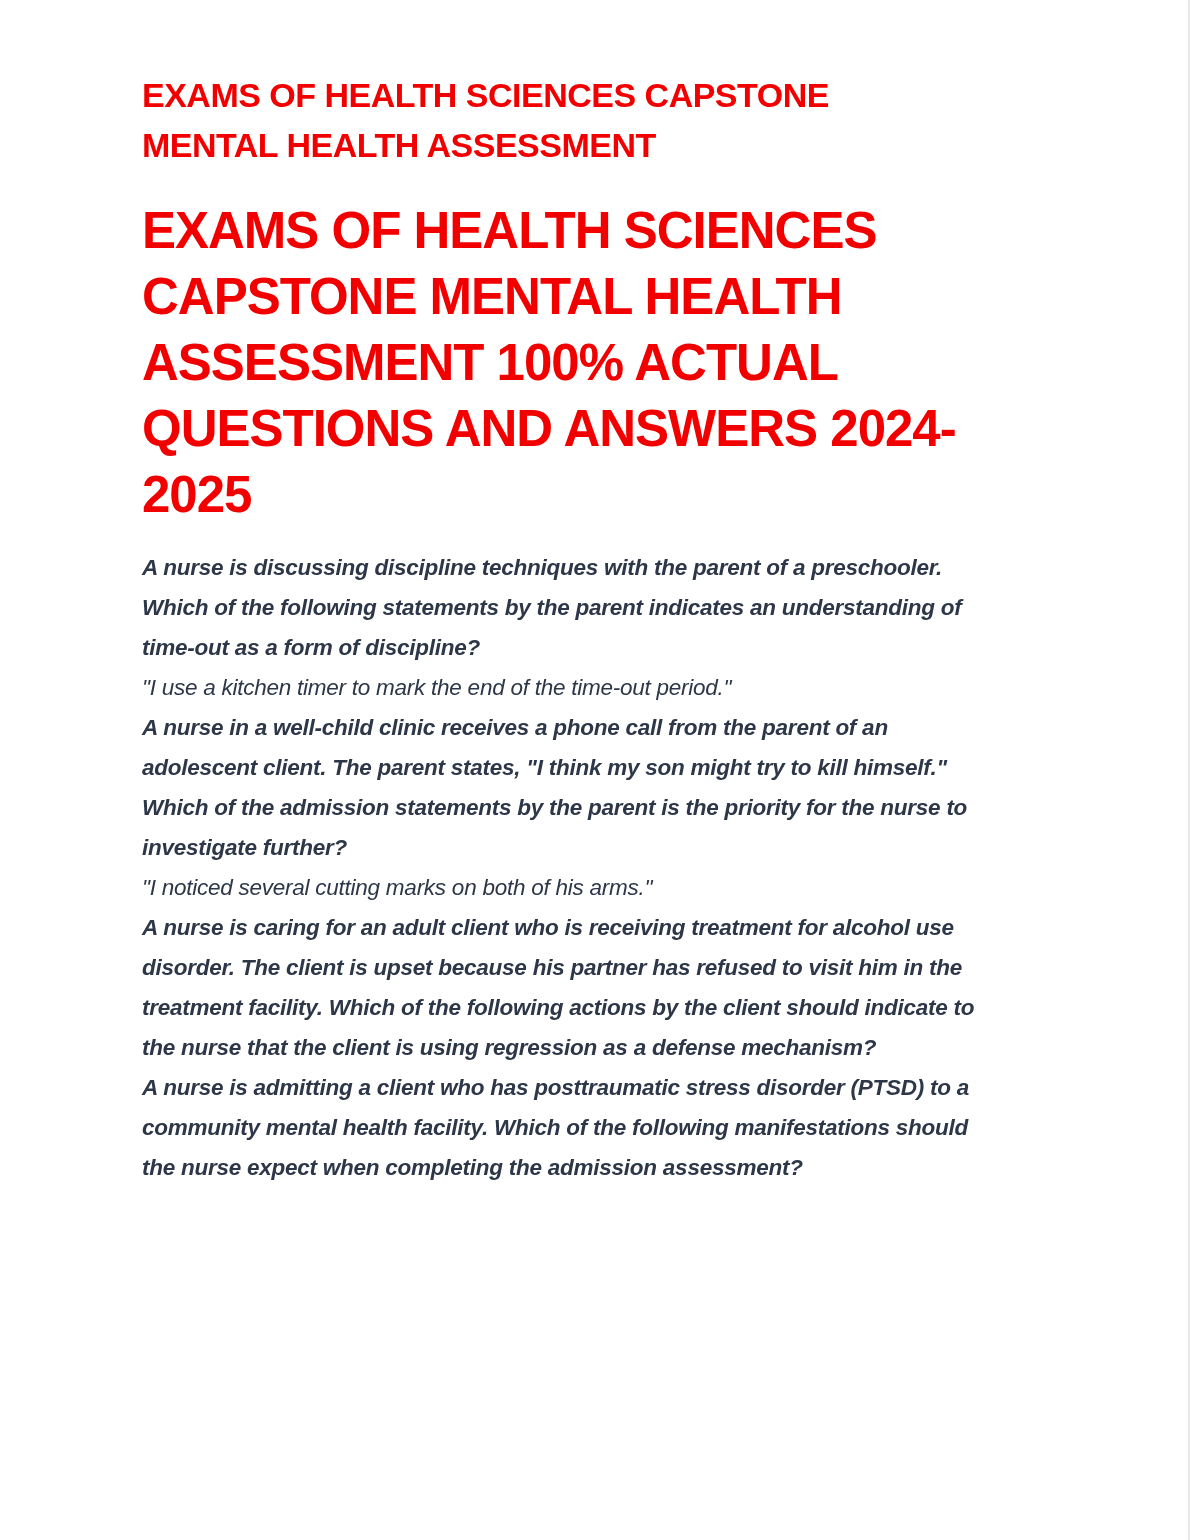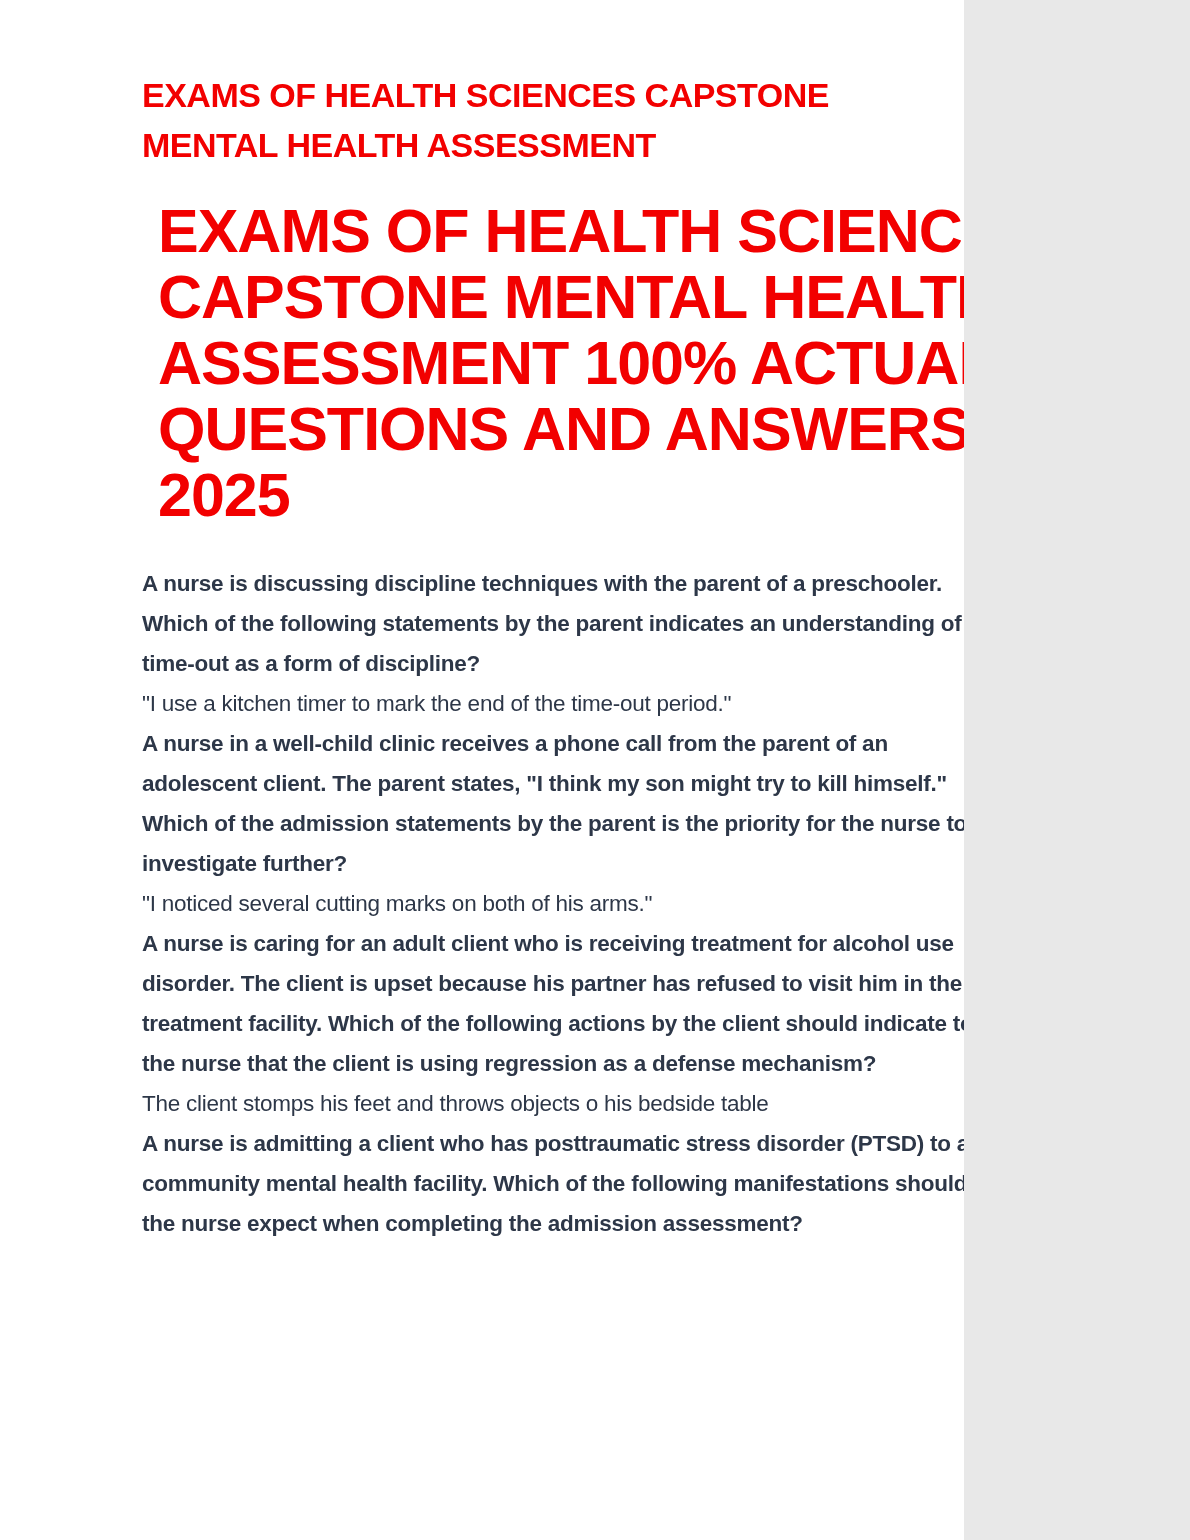--- a/index.html
+++ b/index.html
@@ -10,48 +10,49 @@
   * { box-sizing: border-box; }
   html, body { margin: 0; padding: 0; }
   body {
     width: 1190px;
     height: 1540px;
     background: #e8e8e8;
     font-family: "Liberation Sans", sans-serif;
   }
   .page {
     position: relative;
-    width: 964px;
+    width: 1188px;
     height: 1540px;
     background: var(--page-bg);
     overflow: hidden;
   }
   .content {
     padding: 70px 130px 0 142px;
   }
   .kicker {
     margin: 0;
     color: var(--accent);
     font-size: 34px;
     font-weight: 700;
     line-height: 50px;
     letter-spacing: -0.5px;
     white-space: pre;
   }
   .doc-title {
-    margin: 28px 0 0 16px;
+    margin: 28px 0 0 0;
     color: var(--accent);
-    font-size: 61px;
+    font-size: 51px;
     font-weight: 700;
     line-height: 66px;
     letter-spacing: -1px;
     white-space: pre;
   }
   .qa-list {
-    margin-top: 36px;
+    margin-top: 20px;
+    font-style: italic;
   }
   .question, .answer {
     margin: 0;
     color: var(--ink);
     font-size: 22.5px;
     line-height: 40px;
     letter-spacing: -0.25px;
     white-space: pre;
   }
   .question { font-weight: 700; }
@@ -76,19 +77,18 @@
         <p class="answer">"I use a kitchen timer to mark the end of the time-out period."</p>
         <p class="question">A nurse in a well-child clinic receives a phone call from the parent of an
 adolescent client. The parent states, "I think my son might try to kill himself."
 Which of the admission statements by the parent is the priority for the nurse to
 investigate further?</p>
         <p class="answer">"I noticed several cutting marks on both of his arms."</p>
         <p class="question">A nurse is caring for an adult client who is receiving treatment for alcohol use
 disorder. The client is upset because his partner has refused to visit him in the
 treatment facility. Which of the following actions by the client should indicate to
 the nurse that the client is using regression as a defense mechanism?</p>
-        <p class="answer">The client stomps his feet and throws objects o his bedside table</p>
         <p class="question">A nurse is admitting a client who has posttraumatic stress disorder (PTSD) to a
 community mental health facility. Which of the following manifestations should
 the nurse expect when completing the admission assessment?</p>
       </div>
   </div>
 </div>
 
 </body></html>

